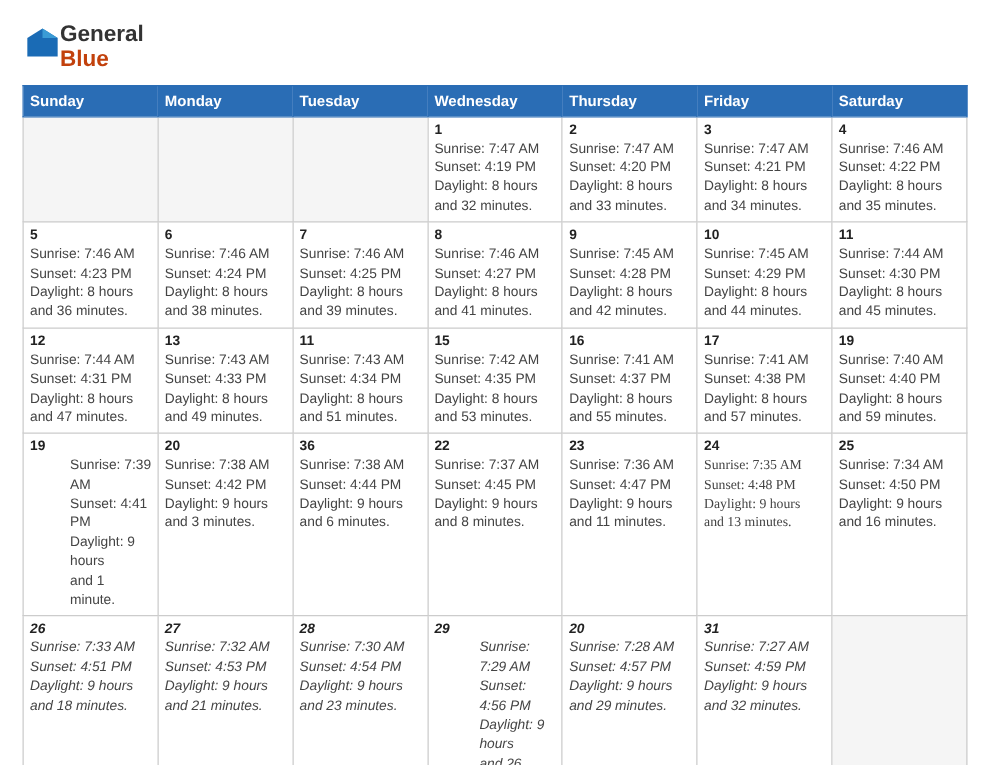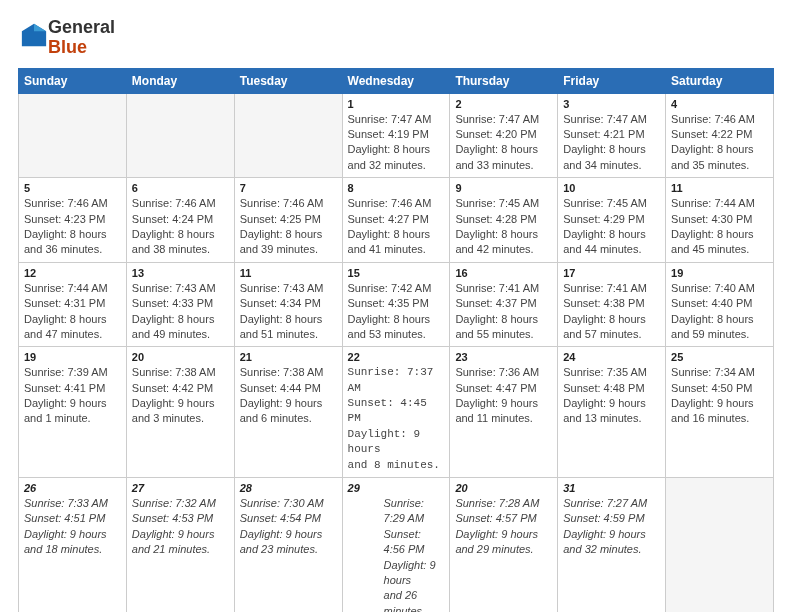--- a/index.html
+++ b/index.html
@@ -264,56 +264,56 @@
             <span class="day-number">19</span>
             <div class="day-info" style="white-space: pre-line;">Sunrise: 7:40 AM
 Sunset: 4:40 PM
 Daylight: 8 hours
 and 59 minutes.</div>
           </td>
         </tr>
         <tr>
           <td>
             <span class="day-number">19</span>
-            <div class="day-info" style="white-space: pre-line;">Sunrise: 7:39 AM
+            <div class="day-info" style="white-space: pre-line; margin-left: 32px;">Sunrise: 7:39 AM
 Sunset: 4:41 PM
 Daylight: 9 hours
 and 1 minute.</div>
           </td>
           <td>
             <span class="day-number">20</span>
             <div class="day-info" style="white-space: pre-line;">Sunrise: 7:38 AM
 Sunset: 4:42 PM
 Daylight: 9 hours
 and 3 minutes.</div>
           </td>
           <td>
-            <span class="day-number">21</span>
+            <span class="day-number">36</span>
             <div class="day-info" style="white-space: pre-line;">Sunrise: 7:38 AM
 Sunset: 4:44 PM
 Daylight: 9 hours
 and 6 minutes.</div>
           </td>
           <td>
             <span class="day-number">22</span>
-            <div class="day-info" style="white-space: pre-line; font-family: Liberation Mono, monospace;">Sunrise: 7:37 AM
+            <div class="day-info" style="white-space: pre-line;">Sunrise: 7:37 AM
 Sunset: 4:45 PM
 Daylight: 9 hours
 and 8 minutes.</div>
           </td>
           <td>
             <span class="day-number">23</span>
             <div class="day-info" style="white-space: pre-line;">Sunrise: 7:36 AM
 Sunset: 4:47 PM
 Daylight: 9 hours
 and 11 minutes.</div>
           </td>
           <td>
             <span class="day-number">24</span>
-            <div class="day-info" style="white-space: pre-line;">Sunrise: 7:35 AM
+            <div class="day-info" style="white-space: pre-line; font-family: Liberation Serif, serif;">Sunrise: 7:35 AM
 Sunset: 4:48 PM
 Daylight: 9 hours
 and 13 minutes.</div>
           </td>
           <td>
             <span class="day-number">25</span>
             <div class="day-info" style="white-space: pre-line;">Sunrise: 7:34 AM
 Sunset: 4:50 PM
 Daylight: 9 hours
 and 16 minutes.</div>

